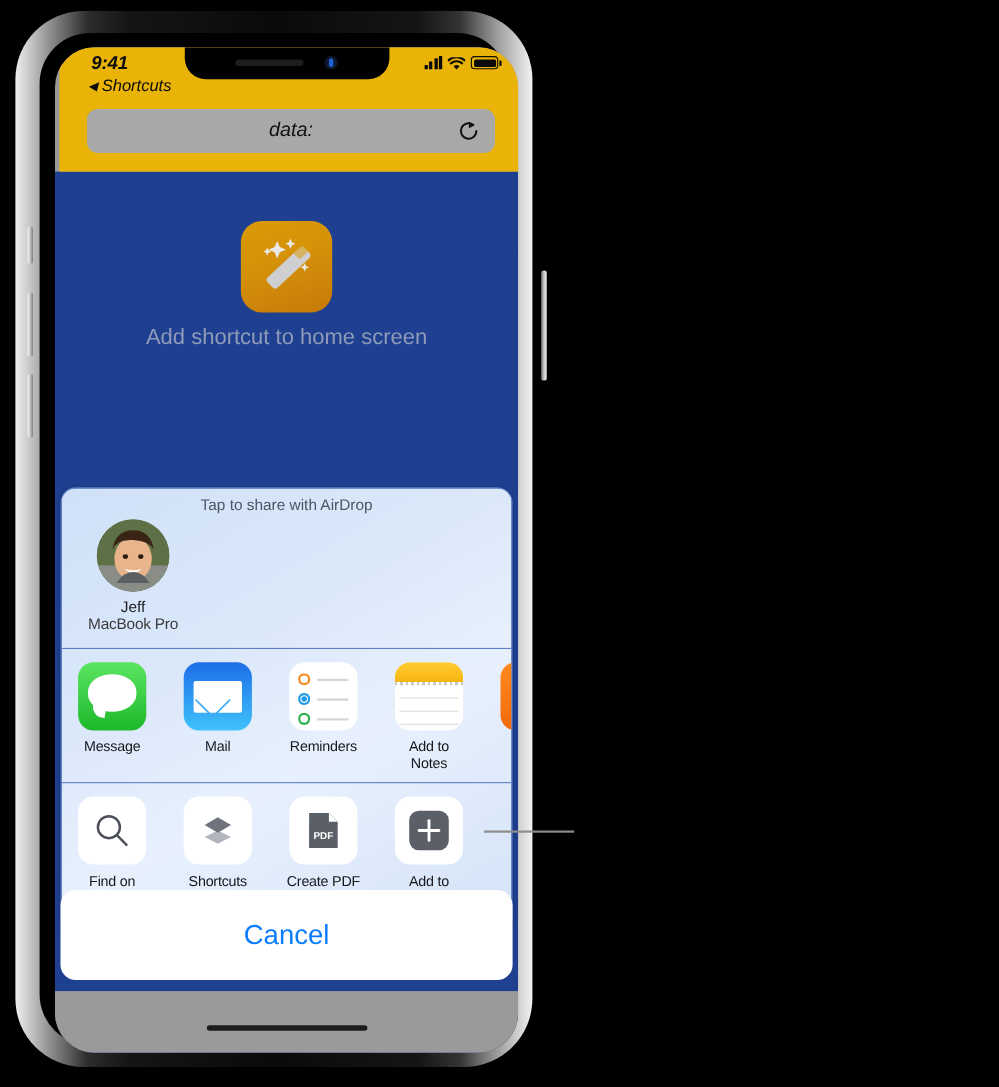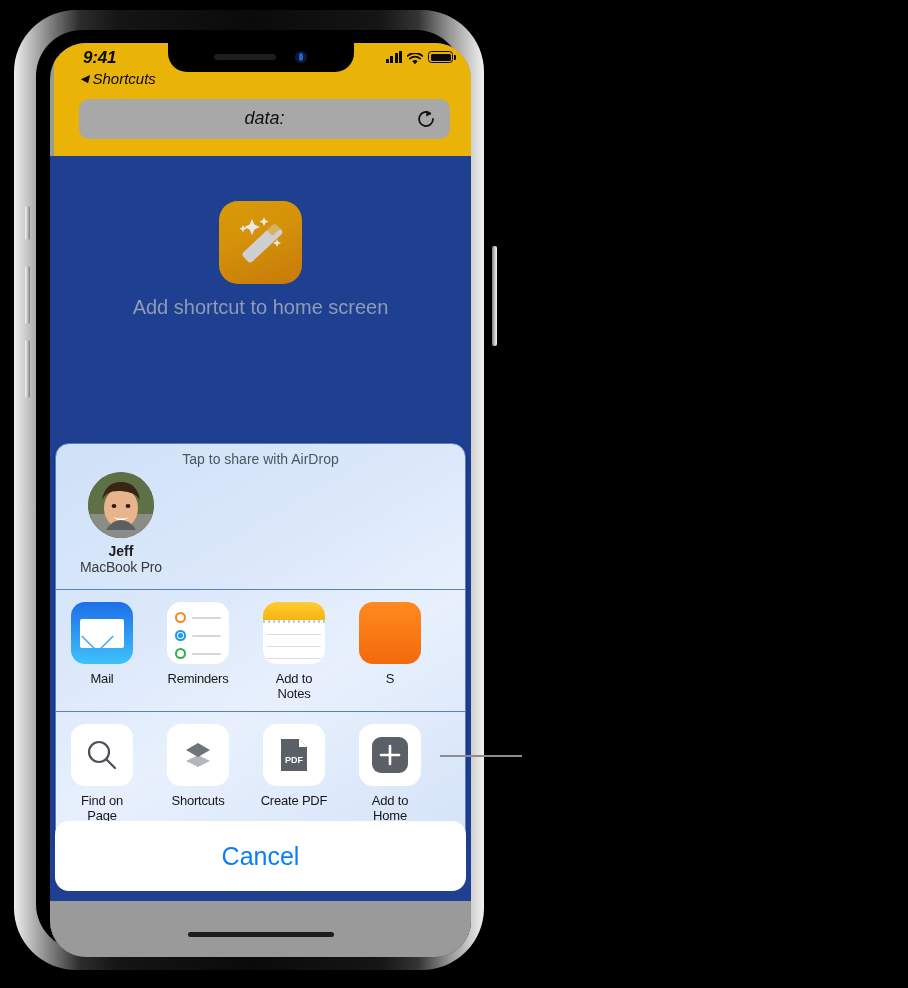--- a/index.html
+++ b/index.html
@@ -92,21 +92,21 @@
      border:1px solid #5a7fc4;
      box-shadow:0 1px 4px rgba(0,0,0,.25); }
   #airdrop-section{ position:relative; height:145px; }
   #airdrop-title{ position:absolute; width:100%; top:7px; text-align:center;
      font-size:14px; color:#4c5561; }
   #airdrop-contact{ position:absolute; left:17px; top:28px; width:96px;
      text-align:center; }
   #avatar{ width:66px; height:66px; border-radius:50%; margin:0 auto;
      position:relative; overflow:hidden;
      background:linear-gradient(180deg,#6a7e52 0%,#4e6340 45%,#7a7f74 100%); }
-  #avatar-name{ margin-top:5px; font-size:14px; font-weight:bold; color:#1d1d1f; }
+  #avatar-name{ margin-top:5px; font-size:14px; font-weight:normal; color:#1d1d1f; }
   #avatar-device{ font-size:14px; color:#3b3b3d; letter-spacing:-0.2px; }
 
   .sheet-divider{ height:1px; background:#5a7fc4; }
 
   #apps-row, #actions-row{ display:flex; padding:12px 0 10px 10px;
      gap:24px; overflow:hidden; }
   .share-item{ width:72px; flex:0 0 72px; text-align:center; }
   .share-tile{ width:62px; height:62px; margin:0 auto; border-radius:14px;
      position:relative; overflow:hidden; }
   .share-label{ margin-top:7px; font-size:13px; color:#16171a;
@@ -139,21 +139,21 @@
   .ic-notes .n-perf{ position:absolute; left:0; top:18px; width:100%; height:3px;
      background:repeating-linear-gradient(90deg,#c9c9c9 0 2px,transparent 2px 5px); }
   .ic-notes .n-line{ position:absolute; left:4px; right:4px; height:1px;
      background:#dcdcdc; }
   .ic-orange{ background:linear-gradient(180deg,#ff8a1f,#f3690b); }
 
   #add-callout{ position:absolute; left:440px; top:755px; width:82px;
      height:2px; background:#8d8d8d; z-index:60; }
 
   
-  #cancel-btn{ position:absolute; left:5px; right:5px; bottom:66px; height:70px;
+  #cancel-btn{ position:absolute; left:5px; right:5px; bottom:66px; height:82px;
      background:#fff; border-radius:14px; display:flex; align-items:center;
      justify-content:center; z-index:30; }
   #cancel-label{ font-size:25px; color:#0a7cff; }
   #home-bar-area{ position:absolute; left:0; bottom:0; width:100%; height:56px;
      background:#9a9a9a; z-index:28; }
   #home-indicator{ position:absolute; left:50%; transform:translateX(-50%);
      bottom:20px; width:146px; height:5px; border-radius:3px; background:#1c1c1c; }
 </style>
 </head>
 <body>
@@ -261,20 +261,24 @@
             </div>
             <div id="avatar-name">Jeff</div>
             <div id="avatar-device">MacBook Pro</div>
           </div>
         </div>
 
         <div class="sheet-divider"></div>
 
         <div id="apps-row">
           <div class="share-item">
+            <div class="share-tile ic-message"></div>
+            <div class="share-label">Message</div>
+          </div>
+          <div class="share-item">
             <div class="share-tile ic-mail">
                 <span class="env"></span>
               </div>
             <div class="share-label">Mail</div>
           </div>
           <div class="share-item">
             <div class="share-tile ic-reminders">
               <div class="rem-row">
                   <span class="rem-dot" style="box-shadow:inset 0 0 0 2px #f5881f;background:#fff"></span>
                   <span class="rem-line"></span>

